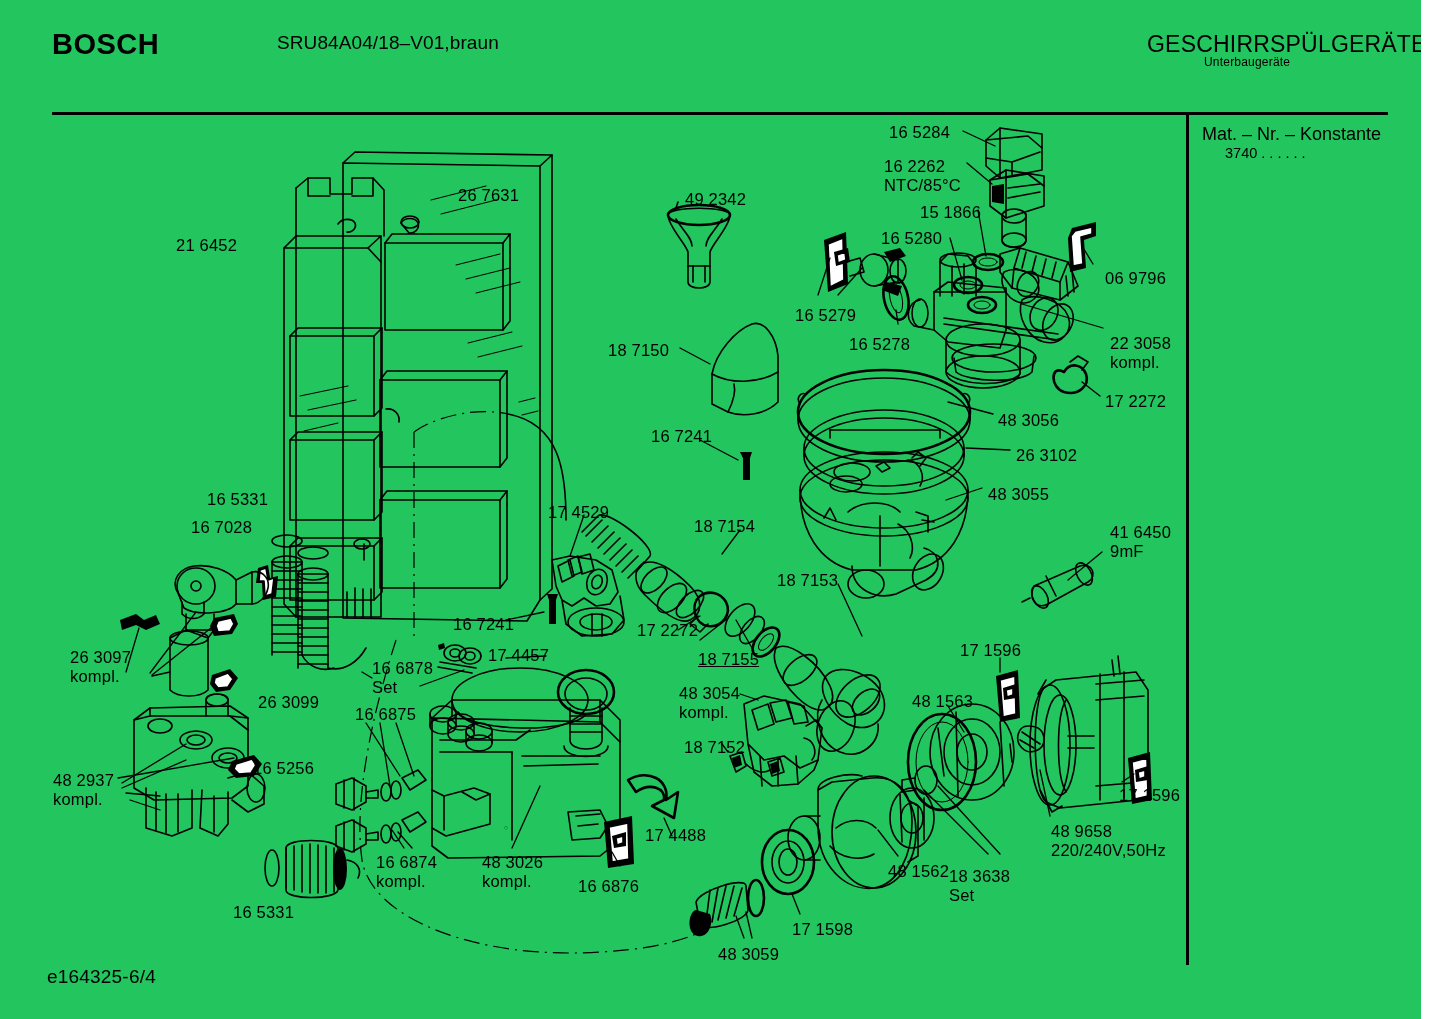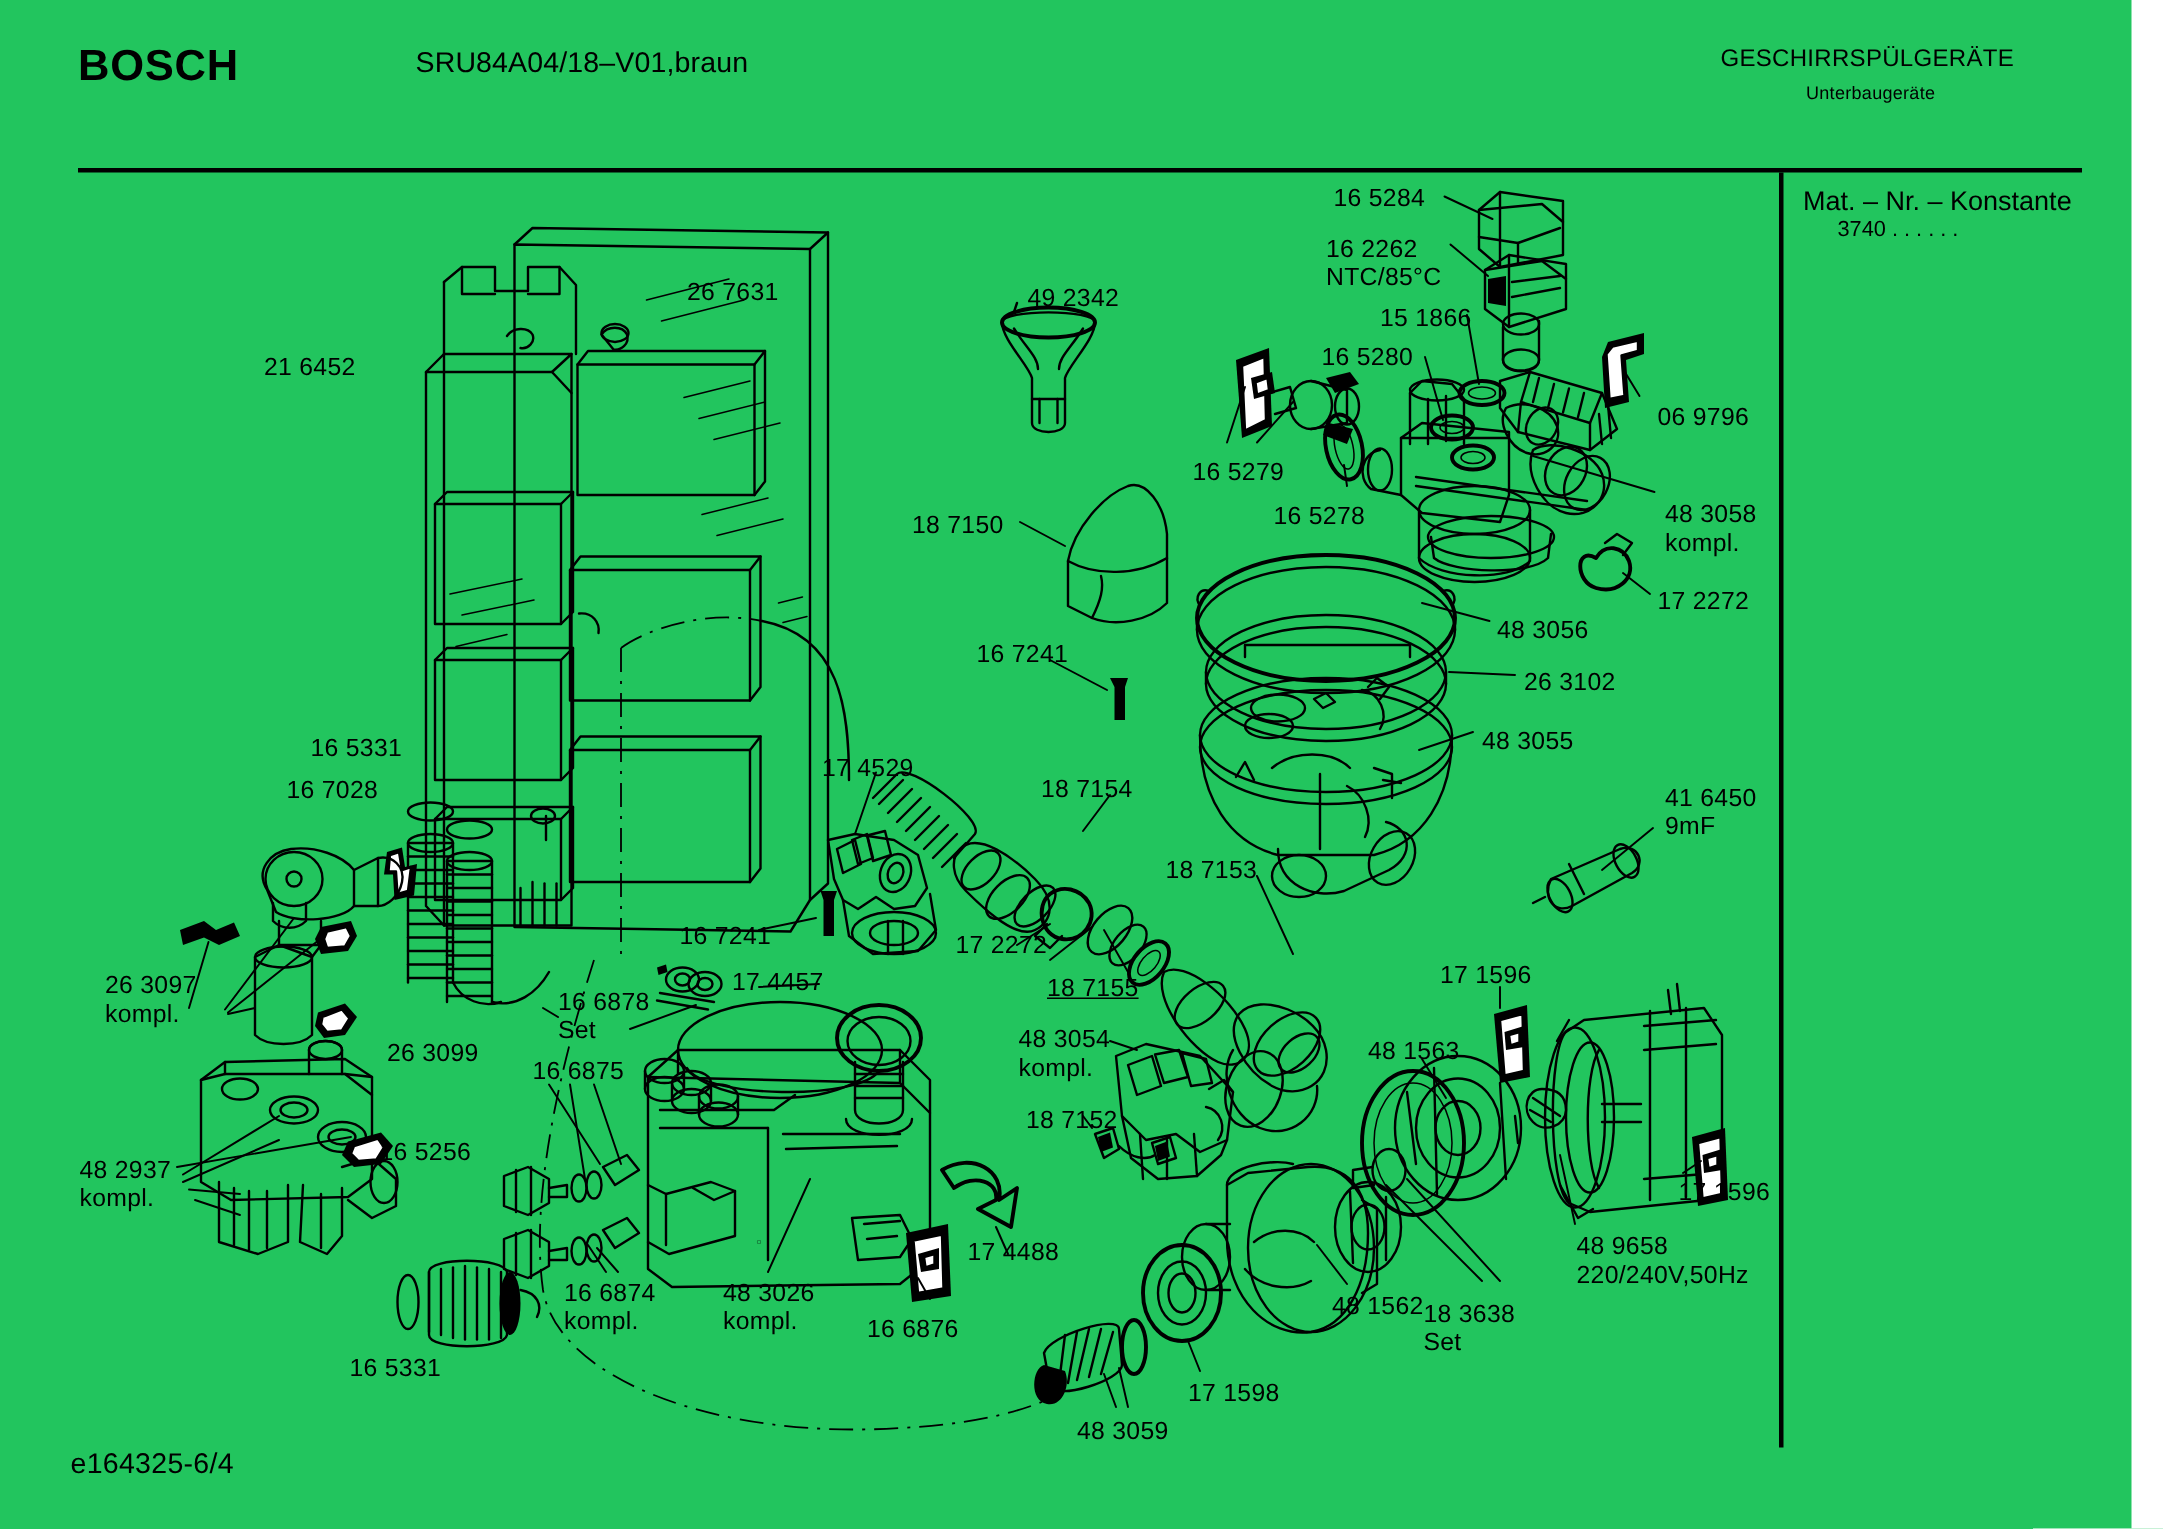--- a/index.html
+++ b/index.html
@@ -35,21 +35,21 @@
     position: absolute;
     left: 277px;
     top: 32px;
     font-size: 19px;
     letter-spacing: 0.1px;
   }
   .cat-title {
     position: absolute;
     left: 1147px;
     top: 31px;
-    font-size: 16px;
+    font-size: 23px;
     letter-spacing: 0.2px;
   }
   .cat-sub {
     position: absolute;
     left: 1204px;
     top: 55px;
     font-size: 12px;
     letter-spacing: 0.2px;
   }
 
@@ -757,21 +757,21 @@
       <div class="lbl" style="left: 176px; top: 236px;"><div>21 6452</div></div>
       <div class="lbl" style="left: 458px; top: 186px;"><div>26 7631</div></div>
       <div class="lbl" style="left: 685px; top: 190px;"><div>49 2342</div></div>
       <div class="lbl" style="left: 889px; top: 123px;"><div>16 5284</div></div>
       <div class="lbl" style="left: 884px; top: 157px;"><div>16 2262</div><div>NTC/85°C</div></div>
       <div class="lbl" style="left: 920px; top: 203px;"><div>15 1866</div></div>
       <div class="lbl" style="left: 881px; top: 229px;"><div>16 5280</div></div>
       <div class="lbl" style="left: 1105px; top: 269px;"><div>06 9796</div></div>
       <div class="lbl" style="left: 795px; top: 306px;"><div>16 5279</div></div>
       <div class="lbl" style="left: 849px; top: 335px;"><div>16 5278</div></div>
-      <div class="lbl" style="left: 1110px; top: 334px;"><div>48 3058</div><div>kompl.</div></div>
+      <div class="lbl" style="left: 1110px; top: 334px;"><div>22 3058</div><div>kompl.</div></div>
       <div class="lbl" style="left: 1105px; top: 392px;"><div>17 2272</div></div>
       <div class="lbl" style="left: 608px; top: 341px;"><div>18 7150</div></div>
       <div class="lbl" style="left: 998px; top: 411px; text-align: right;"><div>48 3056</div></div>
       <div class="lbl" style="left: 1016px; top: 446px;"><div>26 3102</div></div>
       <div class="lbl" style="left: 988px; top: 485px;"><div>48 3055</div></div>
       <div class="lbl" style="left: 651px; top: 427px;"><div>16 7241</div></div>
       <div class="lbl" style="left: 207px; top: 490px;"><div>16 5331</div></div>
       <div class="lbl" style="left: 191px; top: 518px;"><div>16 7028</div></div>
       <div class="lbl" style="left: 548px; top: 503px;"><div>17 4529</div></div>
       <div class="lbl" style="left: 694px; top: 517px;"><div>18 7154</div></div>

